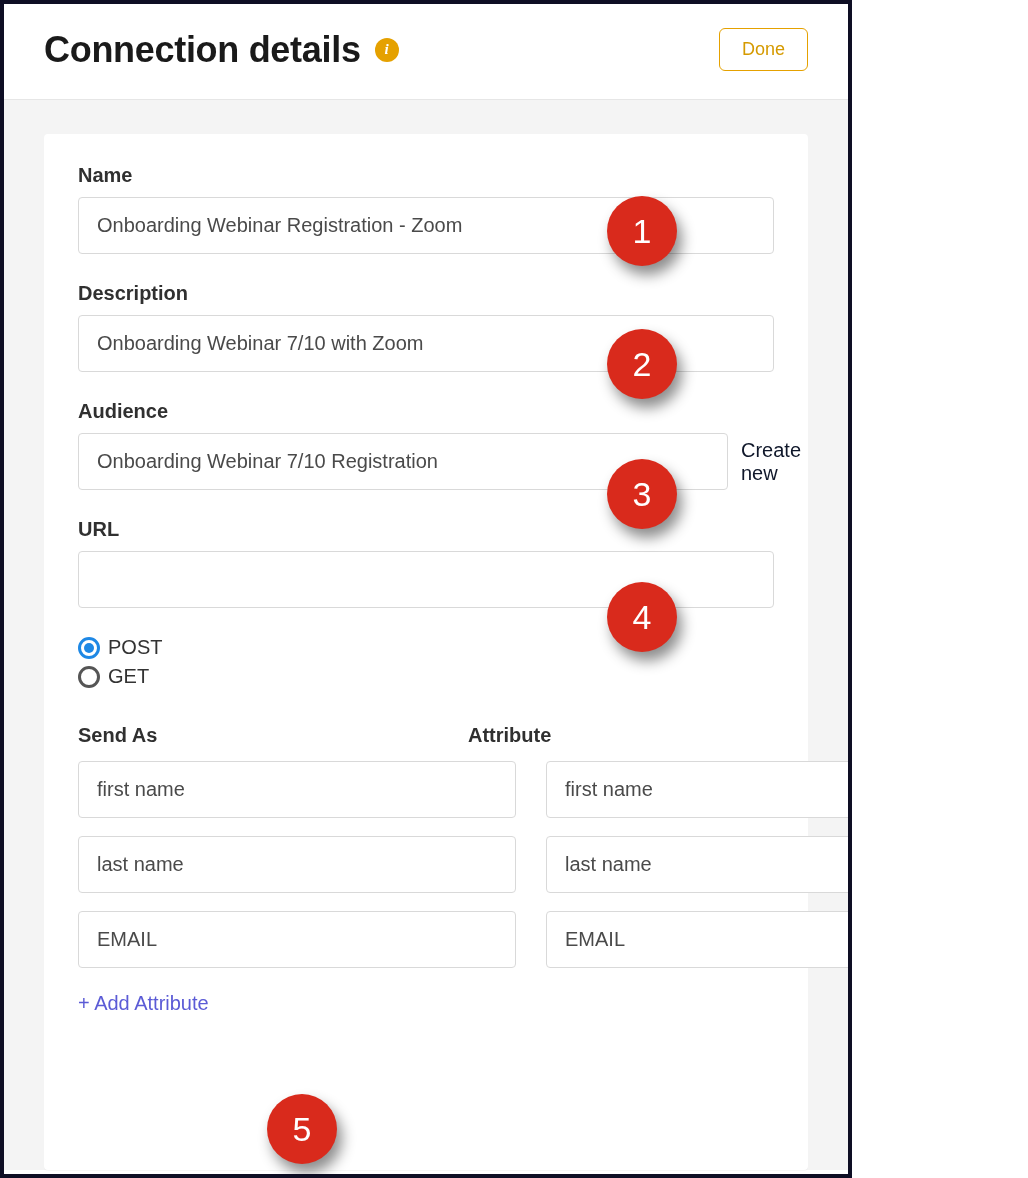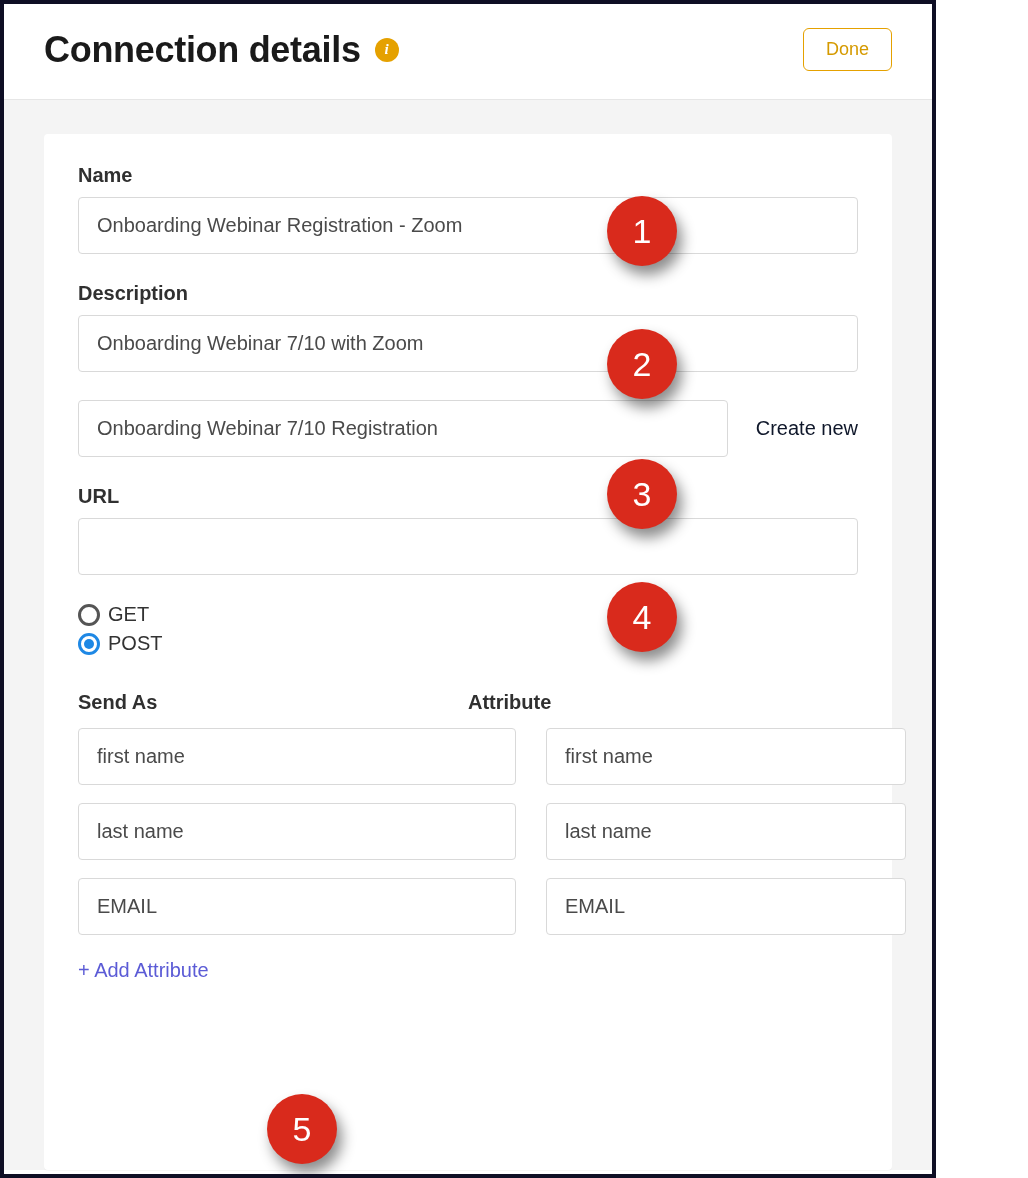--- a/index.html
+++ b/index.html
@@ -1,17 +1,17 @@
 <!DOCTYPE html>
 <html><head>
 <meta charset="utf-8">
 <style>
   * { box-sizing: border-box; margin: 0; padding: 0; }
   html, body { width: 1028px; height: 1178px; font-family: -apple-system, BlinkMacSystemFont, "Segoe UI", Helvetica, Arial, sans-serif; color: #222; }
-  .frame { width: 936px; height: 1178px; border: 4px solid #0e0e24; background: #fff; position: relative; overflow: hidden; }
+  .frame { width: 852px; height: 1178px; border: 4px solid #0e0e24; background: #fff; position: relative; overflow: hidden; }
   .header { display:flex; align-items:center; justify-content:space-between; padding: 24px 40px 28px 40px; border-bottom: 1px solid #e6e6e6; background:#fff; }
   .title-wrap { display:flex; align-items:center; gap:14px; }
   .title { font-size: 36px; font-weight: 700; color:#1a1a1a; letter-spacing:-0.3px; }
   .info-icon { width:24px; height:24px; border-radius:50%; background:#e5a100; color:#fff; display:flex; align-items:center; justify-content:center; font-family: Georgia, serif; font-style: italic; font-weight:700; font-size:15px; }
   .done-btn { border:1.5px solid #e5a100; color:#d59a00; background:#fff; padding:10px 22px; border-radius:6px; font-size:18px; font-weight:500; cursor:pointer; }
   .surface { background:#f4f4f4; padding: 34px 40px 0 40px; height: calc(100% - 100px); }
   .card { background:#fff; border-radius:4px; padding: 30px 34px 40px 34px; box-shadow: 0 1px 0 rgba(0,0,0,0.03); position:relative; min-height: 100%; }
   .field { margin-bottom: 28px; }
   .label { font-size:20px; font-weight:700; color:#303030; margin-bottom:10px; display:block; }
   .input { width:100%; border:1px solid #d9d9d9; border-radius:4px; padding:16px 18px; font-size:20px; color:#4a4a4a; background:#fff; font-family:inherit; }
@@ -62,40 +62,41 @@
         <label class="label">Name</label>
         <input class="input" type="text" value="Onboarding Webinar Registration - Zoom" style="">
       </div>
 
       <div class="field">
         <label class="label">Description</label>
         <input class="input" type="text" value="Onboarding Webinar 7/10 with Zoom" style="">
       </div>
 
       <div class="field">
+        <label class="label">Audience</label>
         <div class="audience-row">
           <input class="input" type="text" value="Onboarding Webinar 7/10 Registration" style="">
           <a class="create-link">Create new</a>
         </div>
       </div>
 
       <div class="field">
         <label class="label">URL</label>
         <input class="input" type="text" value="" style="">
       </div>
 
       <div class="field">
         <div class="radio-group">
           <div class="radio-line">
+            <span class="radio checked"></span>
+            <span>POST</span>
+          </div>
+          <div class="radio-line">
             <span class="radio"></span>
             <span>GET</span>
-          </div>
-          <div class="radio-line">
-            <span class="radio checked"></span>
-            <span>POST</span>
           </div>
         </div>
       </div>
 
       <div class="columns-header">
         <div class="col-head col-b">Send As</div>
         <div class="col-head col-a">Attribute</div>
       </div>
 
       <div id="attr-rows">

